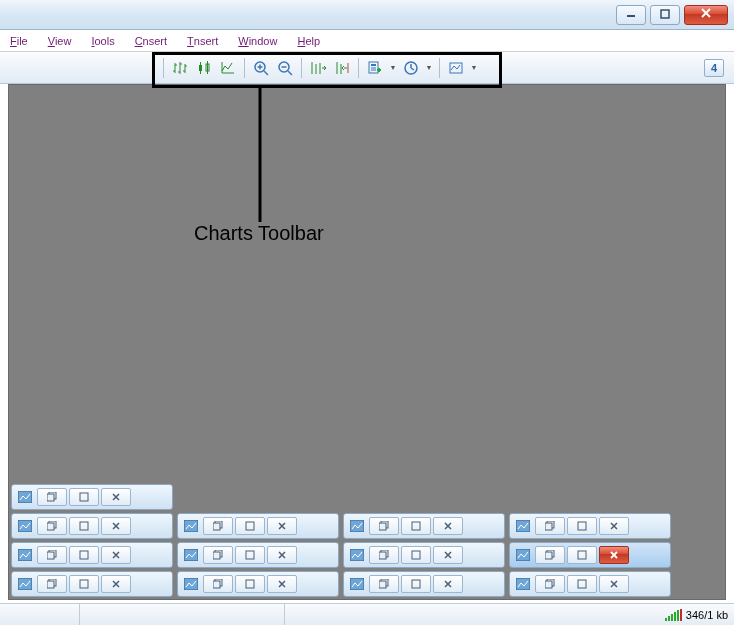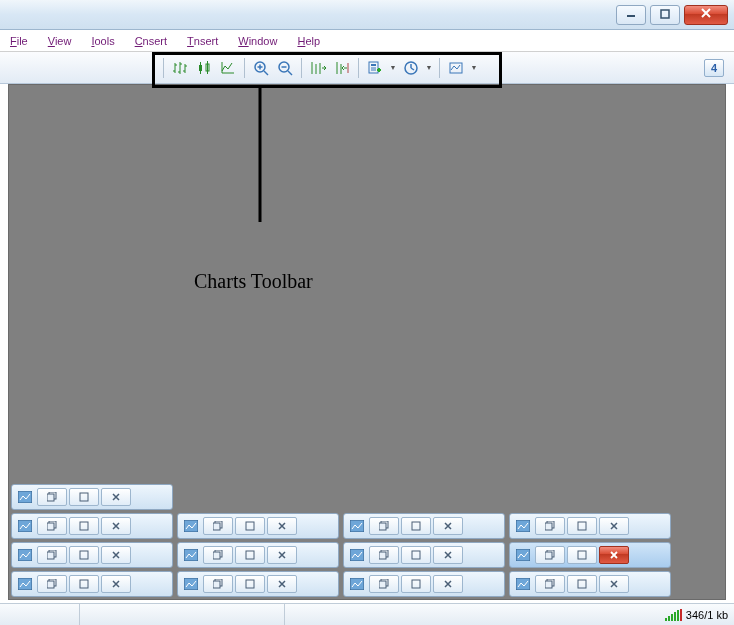--- a/index.html
+++ b/index.html
@@ -138,26 +138,25 @@
     position: absolute;
     top: 88px;
     left: 255px;
     z-index: 9;
     pointer-events: none;
   }
   .annot-label {
     position: absolute;
     top: 222px;
     left: 194px;
-    font-family: Liberation Serif, serif;
+    font-family: Liberation Sans, sans-serif;
     font-size: 20px;
     color: #000;
     pointer-events: none;
     z-index: 9;
-    margin-top: 48px;
   }
   
   .workspace {
     background: #808080;
     position: absolute;
     top: 84px;
     left: 8px;
     right: 8px;
     bottom: 25px;
     border: 1px solid #6a6a6a;

